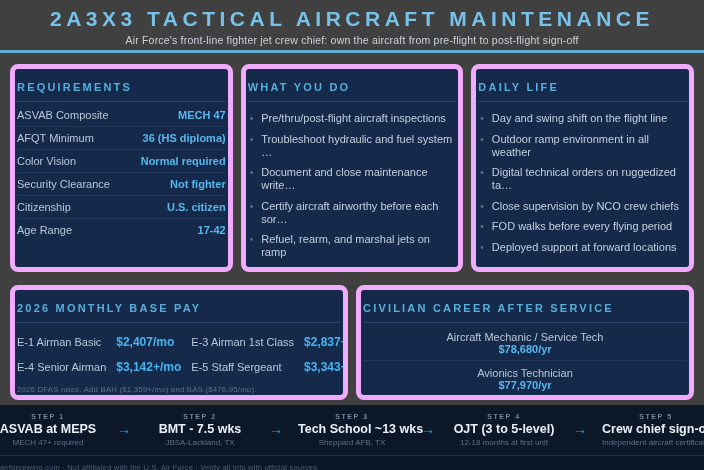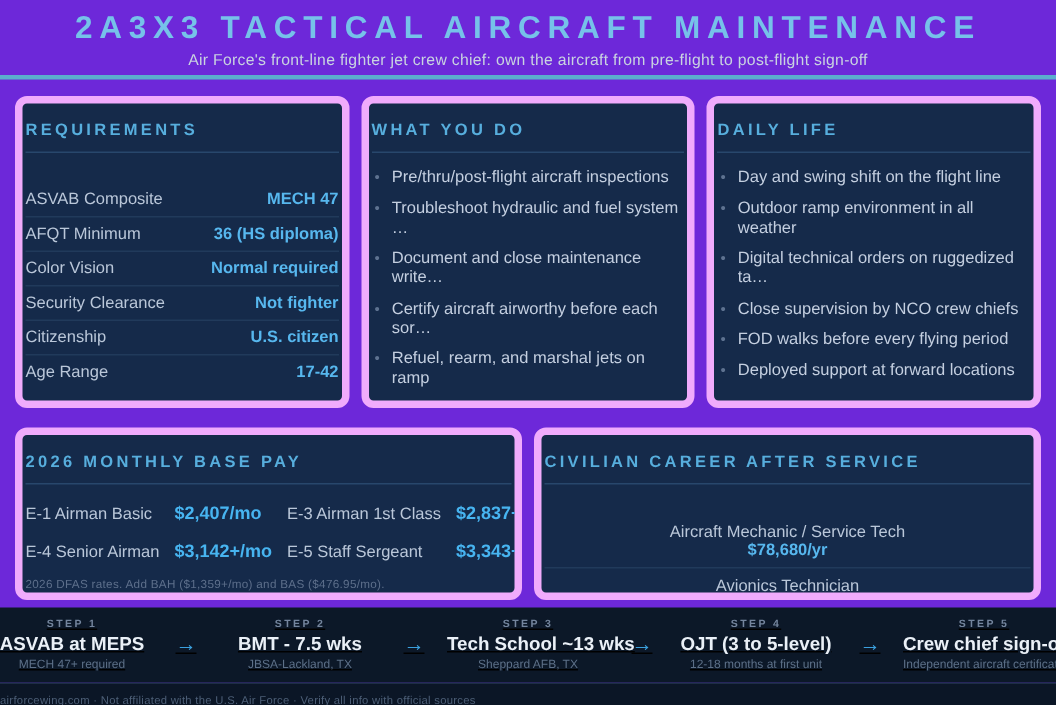--- a/index.html
+++ b/index.html
@@ -1,36 +1,36 @@
 <!DOCTYPE html>
 <html><head>
 <meta charset="utf-8">
 <style>
   html,body{margin:0;padding:0;background:#0f2037;}
   *{box-sizing:border-box;}
   body{font-family:"Liberation Sans","DejaVu Sans",sans-serif;-webkit-font-smoothing:antialiased;}
-  .page{width:704px;height:470px;background:#6d28d9;overflow:hidden;display:flex;flex-direction:column;}
+  .page{width:704px;height:470px;background:#404040;overflow:hidden;display:flex;flex-direction:column;}
 
   
   .header{height:50px;text-align:center;padding-top:7px;}
   .page-title{margin:0;font-size:21px;font-weight:bold;color:#76c2e9;letter-spacing:4.5px;line-height:24px;}
   .page-subtitle{margin:3px 0 0 0;font-size:10.5px;color:#c9d3e0;letter-spacing:.2px;}
   .accent-bar{height:3px;background:#5badcd;}
 
   
   .cards{flex:0 0 auto;padding:0 10px;}
   .row{display:flex;gap:8px;}
   .row-top{margin-top:11px;height:208px;}
   .row-bottom{margin-top:13px;height:115px;}
   .card{background:#152a4a;border:5px solid #f0abfc;border-radius:8px;padding:12px 2px;overflow:hidden;position:relative;}
   .row-top .card{flex:1 1 0;}
   .card-title{margin:0 0 0 0;font-size:11px;font-weight:bold;color:#57aedd;letter-spacing:2.2px;padding-bottom:8px;border-bottom:1px solid #28476c;}
 
   
-  .kv-list{margin-top:20px;}
+  .kv-list{margin-top:2px;}
   .kv{display:flex;justify-content:space-between;align-items:center;padding:5px 0 5px 0;border-bottom:1px solid #213a5b;font-size:11px;}
   .kv:last-child{border-bottom:none;}
   .kv .k{color:#bac7d9;}
   .kv .v{color:#57b7ee;font-weight:bold;}
 
   
   .bullets{list-style:none;margin:10px 0 0 0;padding:0;}
   .bullets li{display:flex;align-items:flex-start;font-size:11px;color:#c4cfe0;margin:0 0 7.5px 0;line-height:13px;}
   .bullet{color:#5e7290;margin:0 8px 0 2px;font-size:10px;line-height:13px;}
 
@@ -40,21 +40,21 @@
   .pay-grid .pk{font-size:11px;color:#bac7d9;white-space:nowrap;}
   .pay-grid .pv{font-size:12px;font-weight:bold;color:#47b4f0;text-align:left;white-space:nowrap;}
   .footnote{margin:11px 0 0 0;font-size:7.8px;color:#5d6f8b;letter-spacing:.2px;}
 
   
   .civ-card{flex:1 1 auto;}
   .civ-card .kv{padding:5.5px 0;flex-direction:column;}
   .civ-card .kv:last-of-type{border-bottom:1px solid #213a5b;}
 
   
-  .steps-band{margin-top:5px;height:50px;background:#0c1828;display:flex;align-items:center;justify-content:center;gap:15px;text-decoration:underline;}
+  .steps-band{margin-top:5px;height:50px;background:#0c1828;display:flex;align-items:center;justify-content:center;gap:15px;}
   .step{text-align:center;min-width:108px;}
   .step-label{font-size:7px;font-weight:bold;letter-spacing:1.6px;color:#74859d;}
   .step-title{font-size:12.5px;font-weight:bold;color:#eaf0f7;margin:2px 0 2px 0;white-space:nowrap;}
   .step-sub{font-size:8px;color:#5d7088;white-space:nowrap;}
   .arrow{color:#3ba0de;font-size:14px;font-weight:bold;transform:translateY(-1px);}
 
   
   .footer{margin-top:auto;height:15px;background:#0b1626;border-top:1px solid rgba(62,92,132,.35);}
   .footer span{font-size:7.5px;color:#4d5f77;line-height:15px;letter-spacing:.2px;}
 </style>

